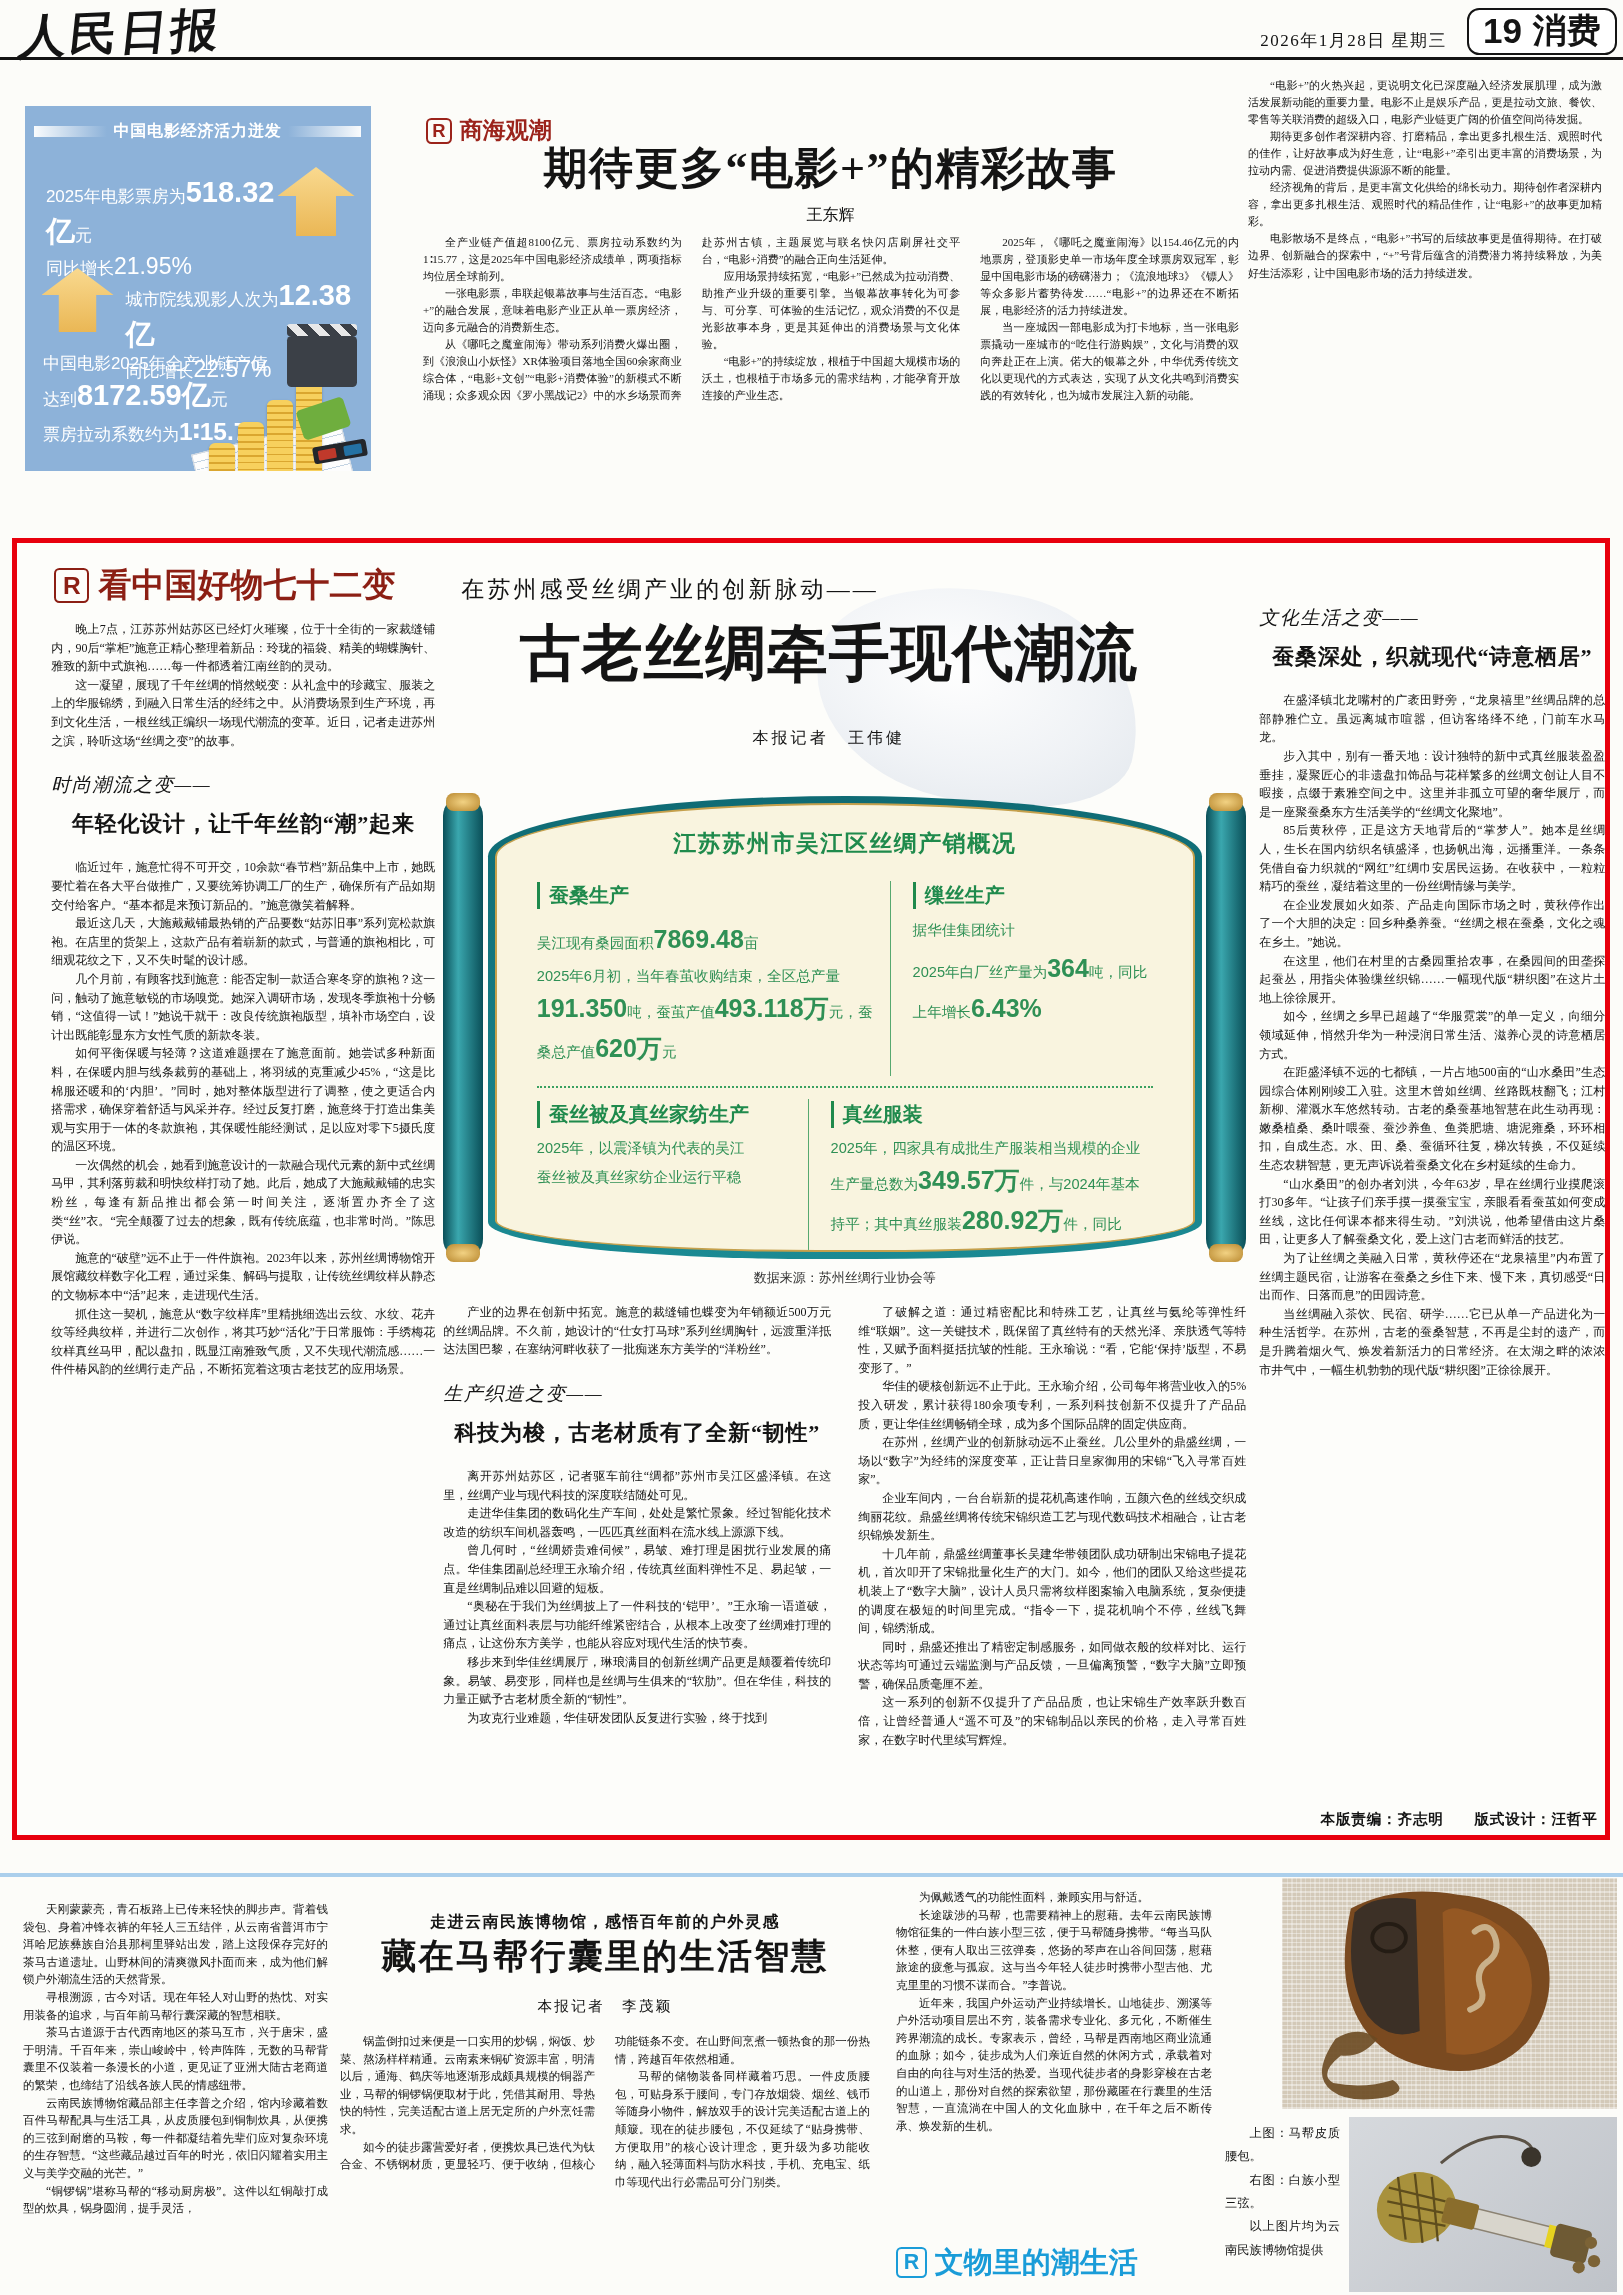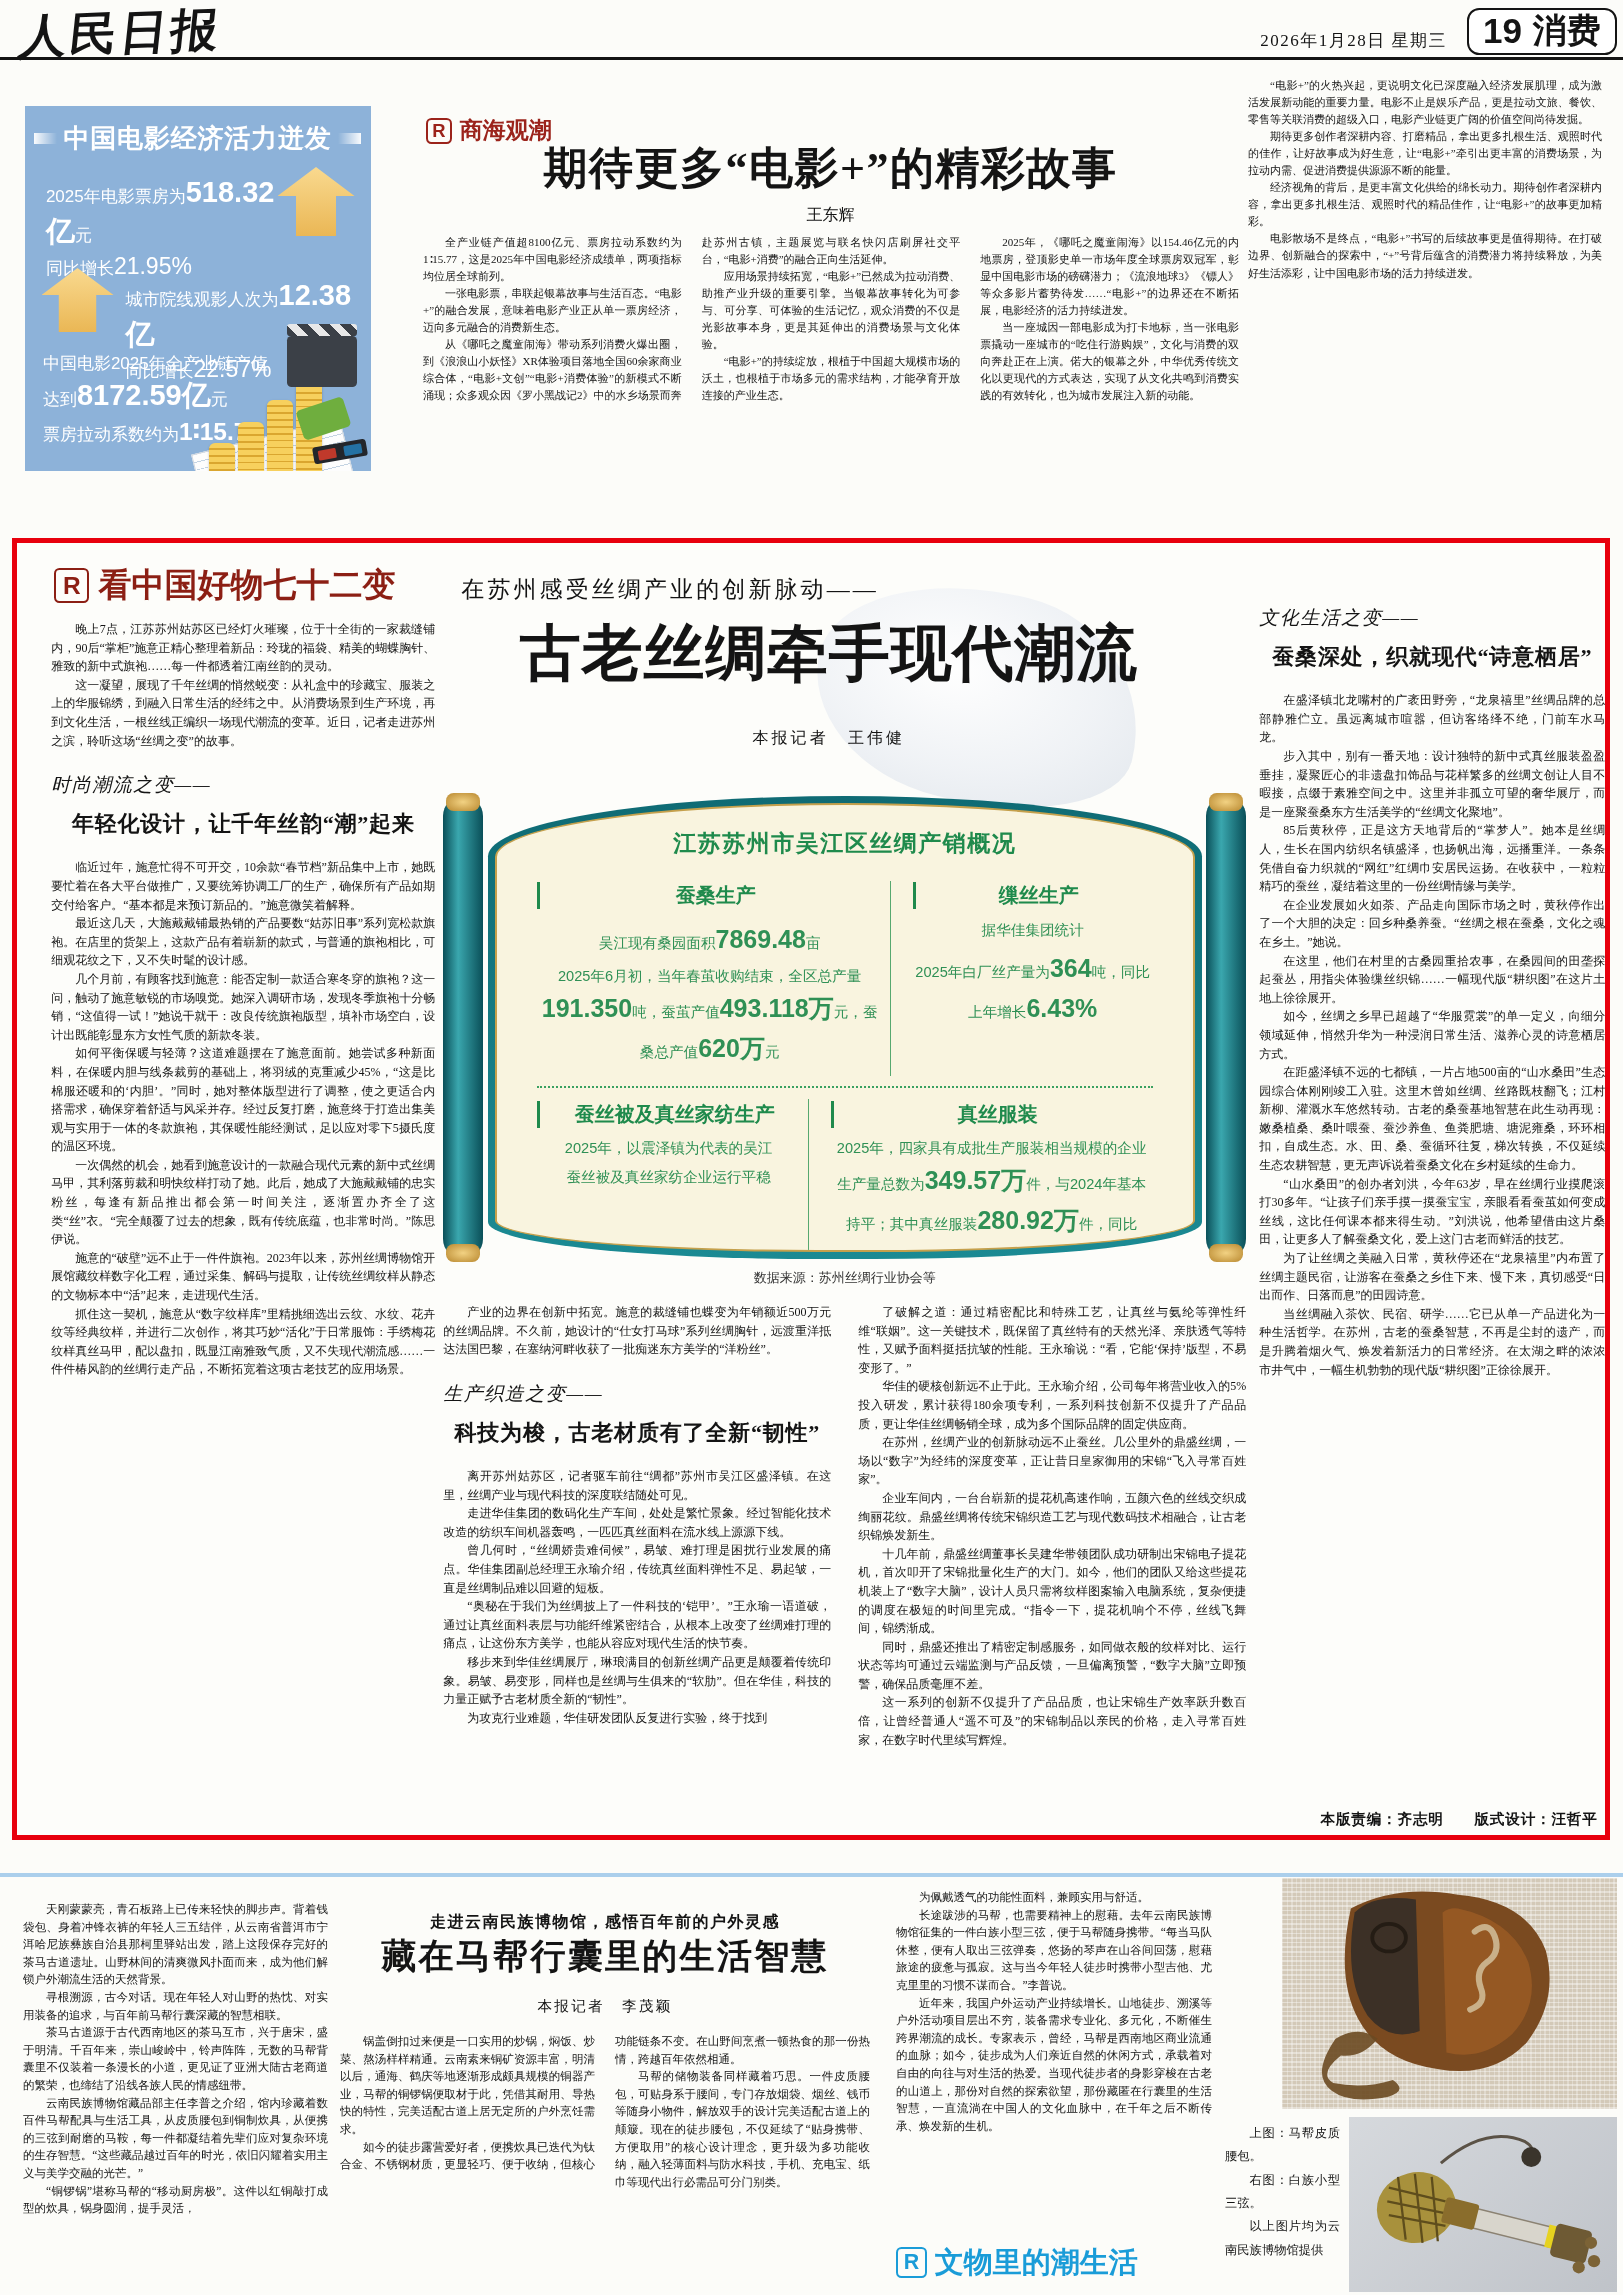--- a/index.html
+++ b/index.html
@@ -16,21 +16,21 @@
   #page-number{font-size:35px;font-weight:700;font-family:"Liberation Sans",sans-serif;}
   #section-name{font-size:34px;font-weight:900;}
   #page-date{position:absolute;right:176px;top:29px;font-size:17px;letter-spacing:1.5px;}
   
   #bluebox{position:absolute;left:24.5px;top:106px;width:346px;height:365px;background:#8db2d9;color:#fff;
            font-family:"Liberation Sans","DejaVu Sans",sans-serif;overflow:hidden;}
   .bb-titlerow{display:flex;align-items:center;gap:6.1px;margin:15.3px 9.2px 0;}
   .bb-bar{flex:1;height:10.7px;}
   .bb-bar.l{background:linear-gradient(90deg,rgba(255,255,255,.95),rgba(255,255,255,0));}
   .bb-bar.r{background:linear-gradient(270deg,rgba(255,255,255,.95),rgba(255,255,255,0));}
-  .bb-title{font-size:26px;font-weight:700;letter-spacing:0.8px;white-space:nowrap;}
+  .bb-title{font-size:16px;font-weight:700;letter-spacing:0.8px;white-space:nowrap;}
   .bb-item{position:absolute;line-height:1.35;}
   .bb-sm{font-size:17px;} .bb-lg{font-size:29px;font-weight:700;} .bb-md{font-size:23px;}
   .arrow-up{position:absolute;background:linear-gradient(180deg,#f9d98f,#eab755);
             clip-path:polygon(50% 0,100% 42%,76% 42%,76% 100%,24% 100%,24% 42%,0 42%);}
   .coin{position:absolute;width:26px;border-radius:6.1px;
         background:repeating-linear-gradient(180deg,#f7d05d 0 5.4px,#daa62f 5.4px 6.9px);box-shadow:0 1.5px 2.3px rgba(0,0,0,.25);}
   .paper-ill{position:absolute;background:#fdfdfd;border:0.8px solid #cfd6de;
              background-image:repeating-linear-gradient(180deg,transparent 0 6.9px,#c4d3e2 6.9px 7.7px);}
   .clapper{position:absolute;width:70px;height:51px;background:#3b4047;border-radius:4.6px;}
   .clapper::before{content:"";position:absolute;left:0;top:-12.3px;width:100%;height:12.3px;border-radius:3.1px;
@@ -82,21 +82,21 @@
   .roller::before,.roller::after{content:"";position:absolute;left:3.1px;right:3.1px;height:18.4px;border-radius:7.7px;
           background:radial-gradient(#f2d283,#b8872e);}
   .roller::before{top:-3.1px;} .roller::after{bottom:-3.1px;}
   #paper-outer{flex:1;background:linear-gradient(#0f6b74,#1b8a93);padding:6.9px;
                border-radius:50% 50% 46% 46% / 13% 13% 8% 8%;}
   #paper-inner{height:100%;background:#f9f4df;border:2.3px solid #c5a04c;
                border-radius:50% 50% 46% 46% / 12% 12% 7% 7%;padding:23px 40px 10.7px;overflow:hidden;
                font-family:"Liberation Sans","DejaVu Sans",sans-serif;color:#2f9055;position:relative;}
   #ig-title{text-align:center;font-size:23px;font-weight:700;color:#1f8a4c;letter-spacing:1.5px;margin-bottom:22px;}
   .ig-row{display:flex;}
-  .ig-cell{padding:1.5px 7.7px 7.7px 0;text-align:center;}
+  .ig-cell{padding:1.5px 7.7px 7.7px 0;}
   .ig-cell+.ig-cell{border-left:1.5px solid #57a86f;padding-left:21.4px;padding-right:0;}
   .ig-h{font-size:20px;font-weight:700;color:#1f8a4c;border-left:3.1px solid #1f8a4c;padding-left:9.2px;margin-bottom:9.2px;}
   .ig-line{font-size:14.6px;line-height:1.6;margin-top:6.1px;}
   .num-big{font-size:25px;font-weight:700;}
   .ig-dots{border:none;border-top:2.3px dotted #3aa060;margin:10.7px 0;}
   
   #bottom-divider{position:absolute;left:0;top:1873px;width:1623px;height:3.8px;background:#abcfec;}
   .btext{font-size:11.5px;line-height:1.53;overflow:hidden;}
   #bleft{position:absolute;left:23px;top:1889px;width:305px;height:400px;margin-top:12px;}
   #bmid{position:absolute;left:340px;top:1886px;width:530px;height:404px;}

